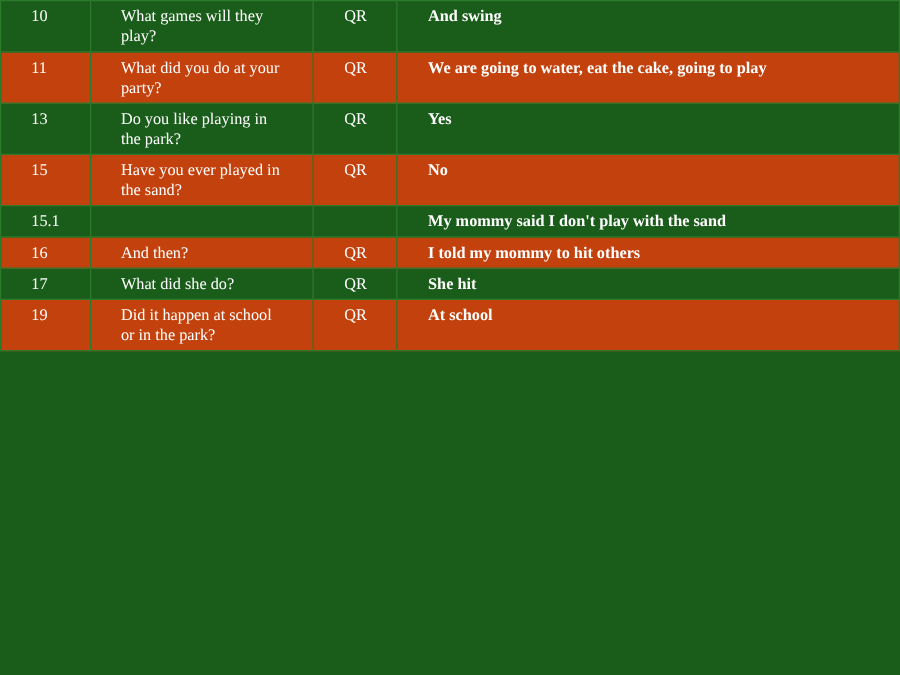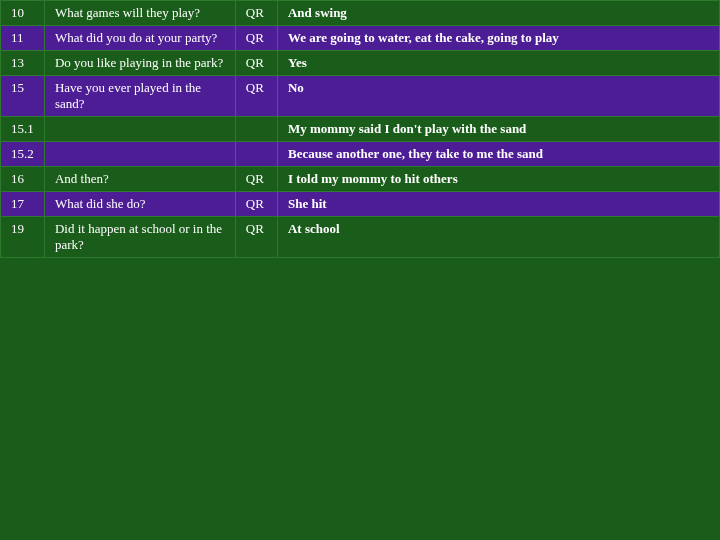--- a/index.html
+++ b/index.html
@@ -25,21 +25,21 @@
     }
 
     table {
       width: 100%;
       border-collapse: collapse;
       background-color: #1a5c1a;
     }
 
     td {
       border: 1px solid #2d7a2d;
-      padding: 4px 10px;
+      padding: 4px 24px;
       vertical-align: top;
       color: #fff;
       margin-left: 44px;
     }
 
     td.num-col {
       width: 38px;
       color: #fff;
       font-weight: normal;
     }
@@ -54,21 +54,21 @@
       color: #fff;
     }
 
     td.answer-col {
       width: 440px;
       color: #fff;
       font-weight: bold;
     }
 
     tr {
-      background-color: #4c1d95;
+      background-color: #c2410c;
     }
 
     tr:nth-child(odd) {
       background-color: #1a5c1a;
     }
   </style>
 </head>
 <body>
 
 <div class="table-container">
@@ -98,26 +98,20 @@
           <td class="type-col">QR</td>
           <td class="answer-col">No</td>
         </tr>
         <tr>
           <td class="num-col">15.1</td>
           <td class="question-col"></td>
           <td class="type-col"></td>
           <td class="answer-col">My mommy said I don't play with the sand</td>
         </tr>
         <tr>
-          <td class="num-col">15.2</td>
-          <td class="question-col"></td>
-          <td class="type-col"></td>
-          <td class="answer-col">Because another one, they take to me the sand</td>
-        </tr>
-        <tr>
           <td class="num-col">16</td>
           <td class="question-col">And then?</td>
           <td class="type-col">QR</td>
           <td class="answer-col">I told my mommy to hit others</td>
         </tr>
         <tr>
           <td class="num-col">17</td>
           <td class="question-col">What did she do?</td>
           <td class="type-col">QR</td>
           <td class="answer-col">She hit</td>

